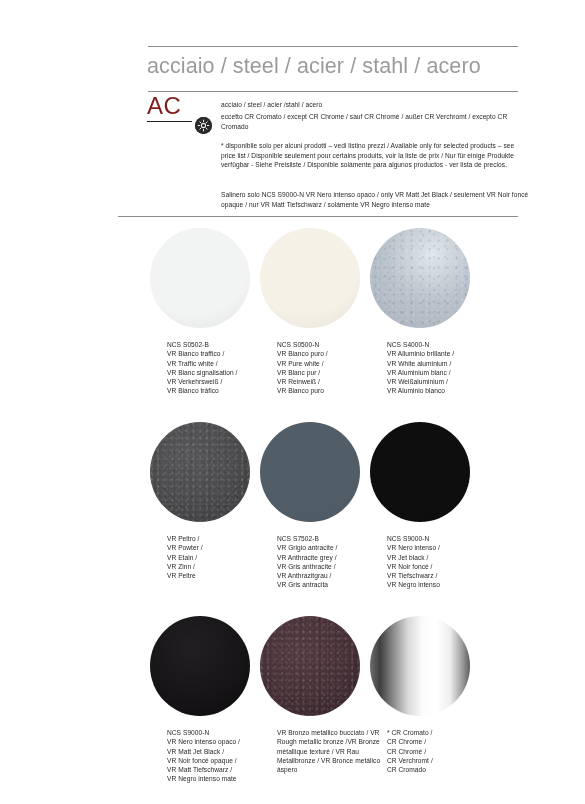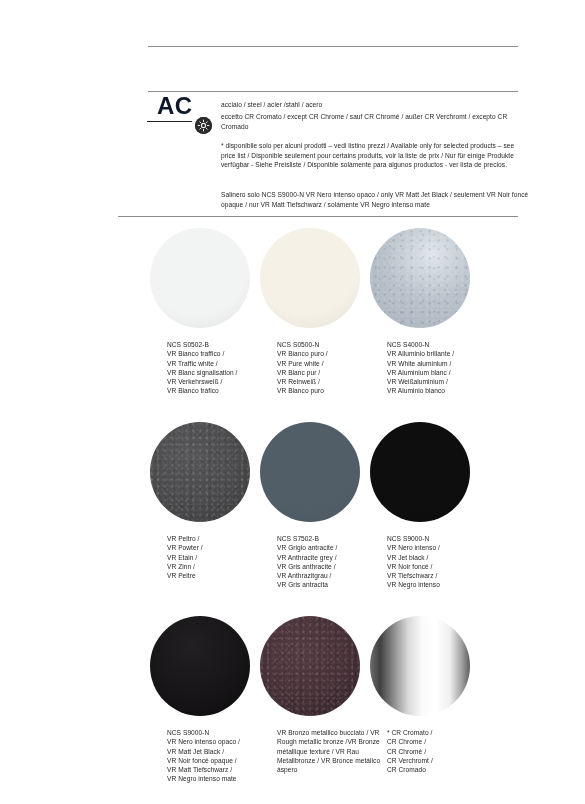--- a/index.html
+++ b/index.html
@@ -49,25 +49,25 @@
     left: 148px;
     top: 91px;
     width: 370px;
     height: 1px;
     background: #8c8c8c;
   }
 
   
   .code-mark {
     position: absolute;
-    left: 157px;
+    left: 147px;
     top: 94px;
     font-size: 24px;
-    font-weight: 700;
-    color: #0f172a;
+    font-weight: 400;
+    color: #7f1d1d;
     letter-spacing: 0.5px;
     line-height: 1;
   }
   .code-underline {
     position: absolute;
     left: 147px;
     top: 121px;
     width: 45px;
     height: 1.4px;
     background: #231f20;
@@ -168,20 +168,21 @@
     white-space: pre-line;
   }
 </style>
 </head>
 <body>
 
 <div class="page">
 
   <div class="rule-top"></div>
 
+  <div class="page-title">acciaio / steel / acier / stahl / acero</div>
 
   <div class="rule-mid"></div>
 
   <div class="code-mark">AC</div>
   <div class="code-underline"></div>
 
   <div class="badge">
     <svg width="17" height="17" viewBox="0 0 17 17" aria-hidden="true">
       <circle cx="8.5" cy="8.5" r="8.5" fill="#2b2b2b"></circle>
       <circle cx="8.5" cy="8.5" r="2.1" fill="none" stroke="#e9e9e9" stroke-width="1.1"></circle>

